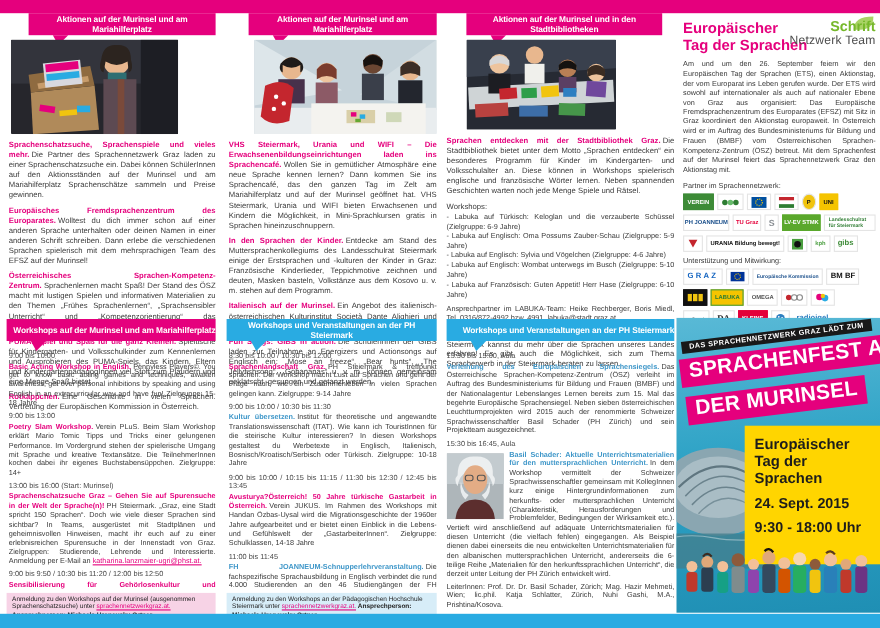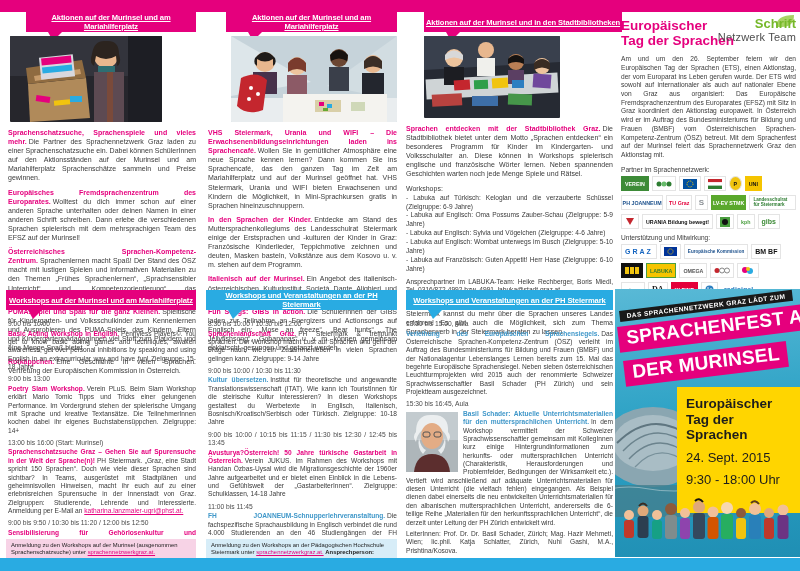--- a/index.html
+++ b/index.html
@@ -2,21 +2,21 @@
 <html><head>
 <meta charset="utf-8">
 <style>
   html,body{margin:0;padding:0;background:#fff;}
   body{width:800px;height:571px;position:relative;overflow:hidden;
        font-family:"Liberation Sans",sans-serif;color:#3a3a3a;}
   .abs{position:absolute;}
   
   .strip{left:0;top:0;width:800px;height:12px;background:#e5007d;}
   .bar{height:20px;color:#fff;font-weight:bold;font-size:7.6px;letter-spacing:-.1px;
-       display:flex;align-items:center;justify-content:center;text-align:center;text-decoration:underline;}
+       display:flex;align-items:center;justify-content:flex-end;text-align:center;}
   .bar-m{background:#e5007d;}
   .bar-b{background:#29abe2;}
   .tail{position:absolute;left:22px;top:20px;width:0;height:0;
         border-left:5px solid transparent;border-right:9px solid transparent;
         border-top:9px solid #e5007d;}
   .bar-b .tail{border-top-color:#29abe2;}
   
   .tcol{font-size:7px;line-height:1.3;text-align:justify;}
   .para{margin:0 0 5px 0;}
   .lead-m{color:#e5007d;font-weight:bold;margin-right:2px;}
@@ -44,39 +44,39 @@
         overflow:hidden;border:1px solid #e4e4e4;background:#fff;color:#333;}
   
   .teal{left:615px;top:289px;width:185px;height:268px;overflow:hidden;
         background:linear-gradient(175deg,#59b9d6 0%,#2fa3c6 45%,#1f8fb4 100%);}
   .ribbon{position:absolute;transform:rotate(-7deg);transform-origin:left top;
           color:#fff;font-weight:bold;white-space:nowrap;}
   .ribbon-black{background:#191919;font-size:6.6px;padding:2px 7px;letter-spacing:.4px;}
   .ribbon-pink{background:#e5007d;font-size:19px;padding:1px 8px 3px 8px;letter-spacing:.3px;}
   .ybox{position:absolute;background:#ffd500;color:#1d1d1b;padding:9px 9px;}
   .ybox .l1{font-weight:bold;font-size:13.5px;line-height:1.15;}
-  .ybox .l2{font-size:13px;margin-top:7px;font-weight:normal;}
+  .ybox .l2{font-size:13px;margin-top:7px;font-weight:bold;}
   .bottombar{left:0;top:558px;width:800px;height:13px;background:#29abe2;}
   .siegel{float:left;width:76px;margin:1px 5px 1px 0;text-align:center;}
   .siegel .cap{color:#c9452c;font-size:5.8px;font-weight:bold;line-height:1.1;margin-top:1px;}
   .portrait{float:left;width:52px;height:60px;margin:2px 5px 1px 0;}
 </style>
 </head>
 <body>
 
 <div class="abs strip"></div>
 <div class="abs bar bar-m" style="left:26px;top:12px;width:170px;">
     <span>Aktionen auf der Murinsel und am Mariahilferplatz</span>
     <span class="tail"></span>
   </div>
 <div class="abs bar bar-m" style="left:226px;top:12px;width:171px;">
     <span>Aktionen auf der Murinsel und am Mariahilferplatz</span>
     <span class="tail"></span>
   </div>
-<div class="abs bar bar-m" style="left:424px;top:12px;width:198px;">
+<div class="abs bar bar-m" style="left:424px;top:12px;width:178px;">
     <span>Aktionen auf der Murinsel und in den Stadtbibliotheken</span>
     <span class="tail"></span>
   </div>
 
 <div class="abs photo" style="left:10px;top:36px;width:152px;height:86px;">
   <svg width="152" height="86" viewBox="0 0 152 86">
     <rect width="152" height="86" fill="#26262c"></rect>
       <rect width="152" height="40" fill="#33343c"></rect>
     <rect x="118" y="0" width="34" height="86" fill="#1d1e24"></rect>
     <circle cx="96" cy="20" r="12" fill="#e8b78e"></circle>

